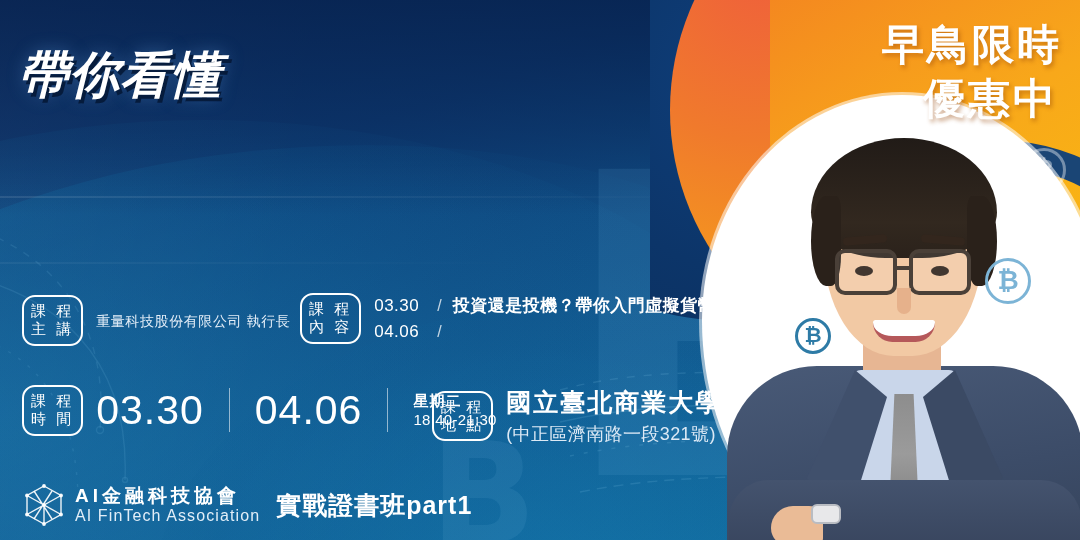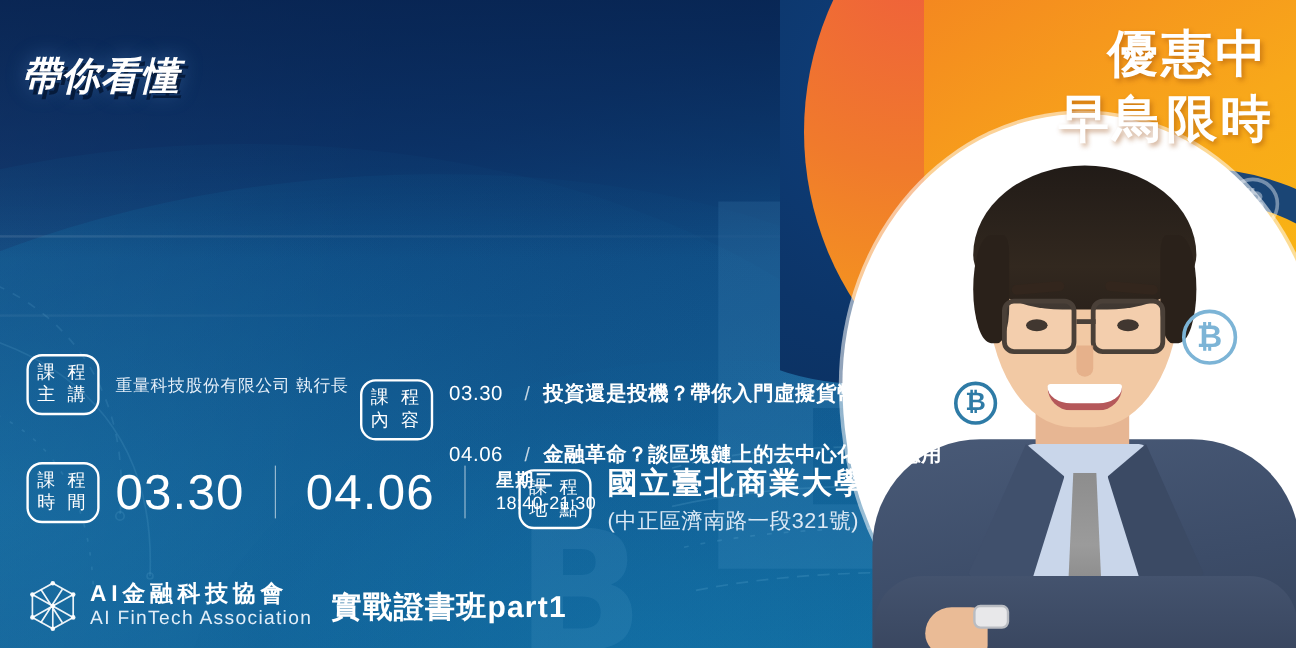--- a/index.html
+++ b/index.html
@@ -199,21 +199,21 @@
   .p-watch { position: absolute; left: 66px; top: 396px; width: 30px; height: 20px;
              background: #e8e8ea; border-radius: 6px; border: 2px solid #b9bcc2; }
 
   
   .headline {
     position: absolute; left: 18px; top: 42px;
     display: flex; align-items: baseline; gap: 10px;
     white-space: nowrap;
   }
   .headline .h-small {
-    font-size: 32px; font-weight: 700; font-style: italic;
+    font-size: 50px; font-weight: 700; font-style: italic;
     color: #ffffff; letter-spacing: 1px;
     text-shadow: 3px 4px 0 rgba(4,22,52,0.85), 0 0 18px rgba(120,190,255,0.35);
     font-family: Liberation Mono, monospace;
   }
   .headline .h-big {
     font-size: 66px; font-weight: 700; font-style: italic;
     color: #ffffff; letter-spacing: 2px;
     text-shadow: 4px 5px 0 rgba(4,22,52,0.9), 0 0 22px rgba(120,190,255,0.40);
   }
   .subhead {
@@ -263,21 +263,21 @@
   }
 
   .row-content { left: 300px; top: 293px; }
   .content-lines { display: flex; flex-direction: column; gap: 5px; }
   .content-line {
     display: flex; align-items: baseline; gap: 11px;
     color: #ffffff; white-space: nowrap;
   }
   .content-date { font-size: 17px; letter-spacing: .5px; min-width: 52px; }
   .content-slash { font-size: 16px; opacity: .75; }
-  .content-text { font-size: 17px; font-weight: 700; letter-spacing: .5px; margin-top: 23px; }
+  .content-text { font-size: 17px; font-weight: 700; letter-spacing: .5px; }
 
   .row-time { left: 22px; top: 385px; }
   .date-big {
     font-size: 41px; font-weight: 300; color: #ffffff; letter-spacing: 1px;
     font-family: "Liberation Sans", "DejaVu Sans", sans-serif;
   }
   .vsep { width: 1px; height: 44px; background: rgba(255,255,255,0.55); margin: 0 12px; }
   .time-block { color: #ffffff; line-height: 1.3; }
   .time-day { font-size: 15px; font-weight: 700; letter-spacing: 1px; }
   .time-hours { font-size: 15px; letter-spacing: .3px; }
@@ -389,22 +389,22 @@
   </div>
   <div class="btc-badge btc-b">
     <span>₿</span>
   </div>
 
   <div class="headline">
     <span class="h-small">帶你看懂</span>
   </div>
 
   <div class="promo">
+    <div class="promo-line">早鳥限時</div>
     <div class="promo-line indent">優惠中</div>
-    <div class="promo-line">早鳥限時</div>
   </div>
 
   <div class="row row-speaker">
     <div class="tag">
       <div>課 程</div>
       <div>主 講</div>
     </div>
     <div>
       <div class="speaker-role">重量科技股份有限公司 執行長</div>
     </div>
@@ -417,21 +417,20 @@
     </div>
     <div class="content-lines">
       <div class="content-line">
         <span class="content-date">03.30</span>
         <span class="content-slash">/</span>
         <span class="content-text">投資還是投機？帶你入門虛擬貨幣與區塊鏈</span>
       </div>
       <div class="content-line">
         <span class="content-date">04.06</span>
         <span class="content-slash">/</span>
-        <span class="content-text">金融革命？談區塊鏈上的去中心化金融應用</span>
       </div>
     </div>
   </div>
 
   <div class="row row-time">
     <div class="tag">
       <div>課 程</div>
       <div>時 間</div>
     </div>
     <div class="date-big">03.30</div>

